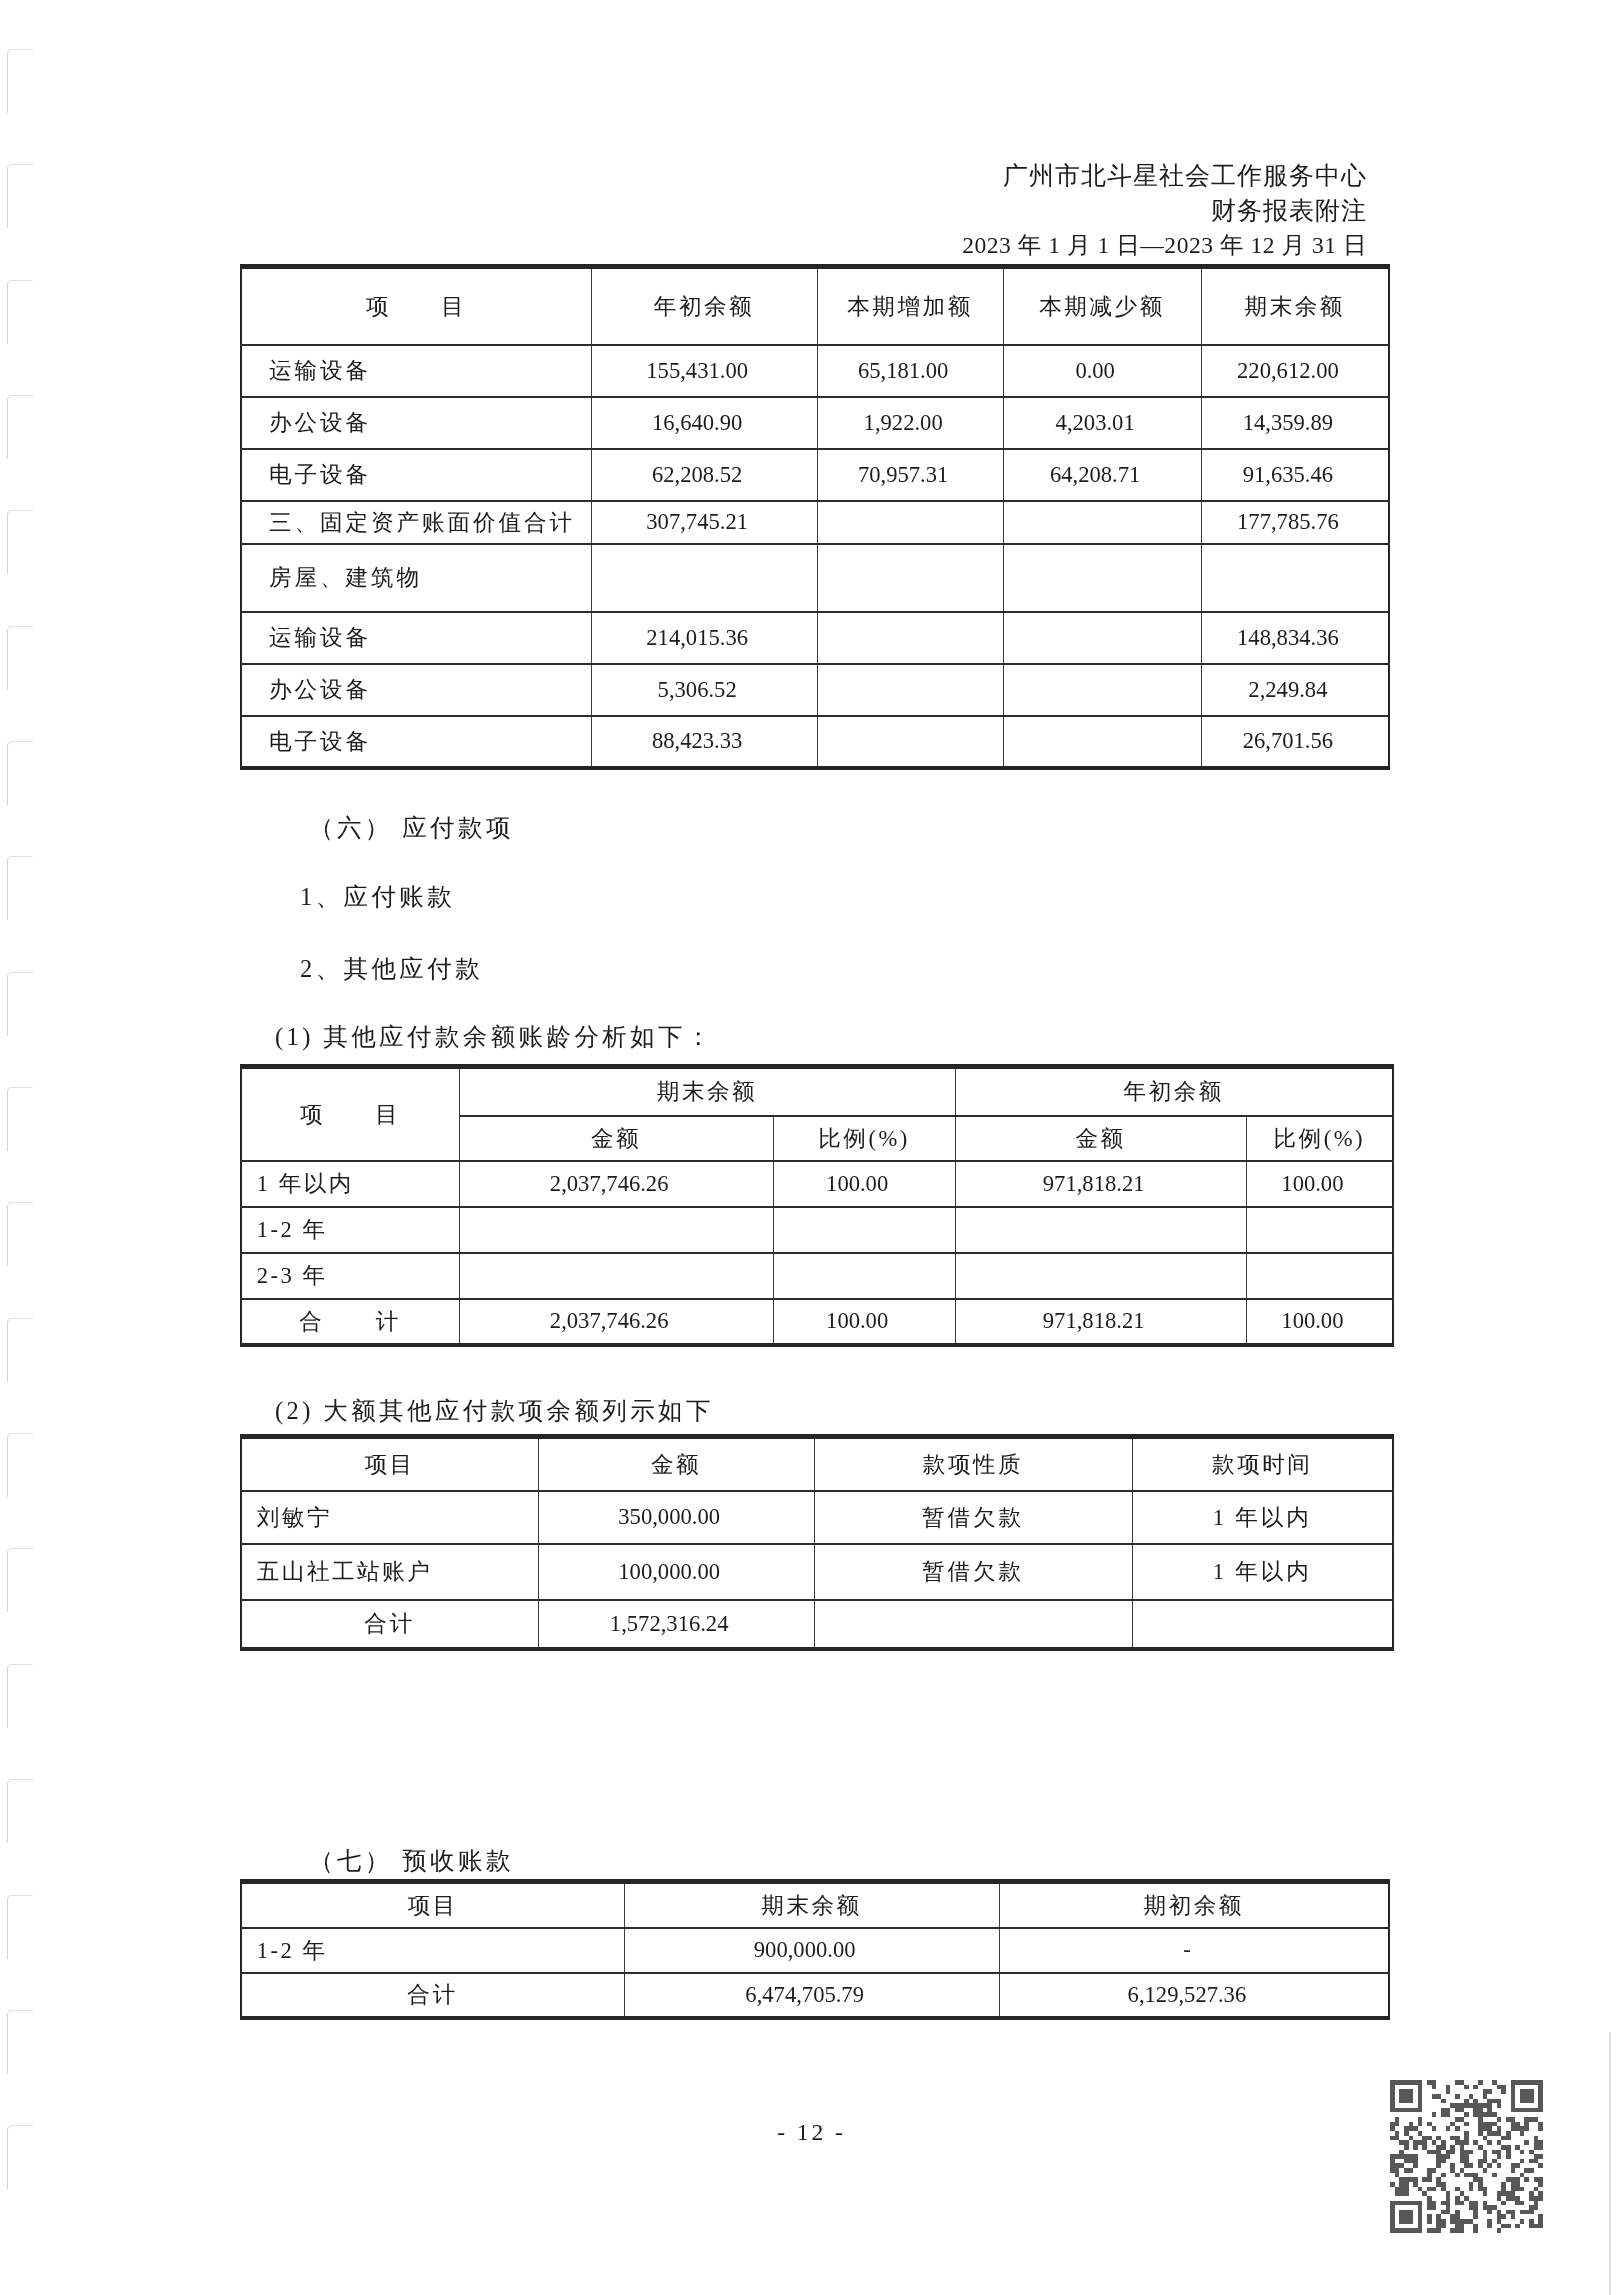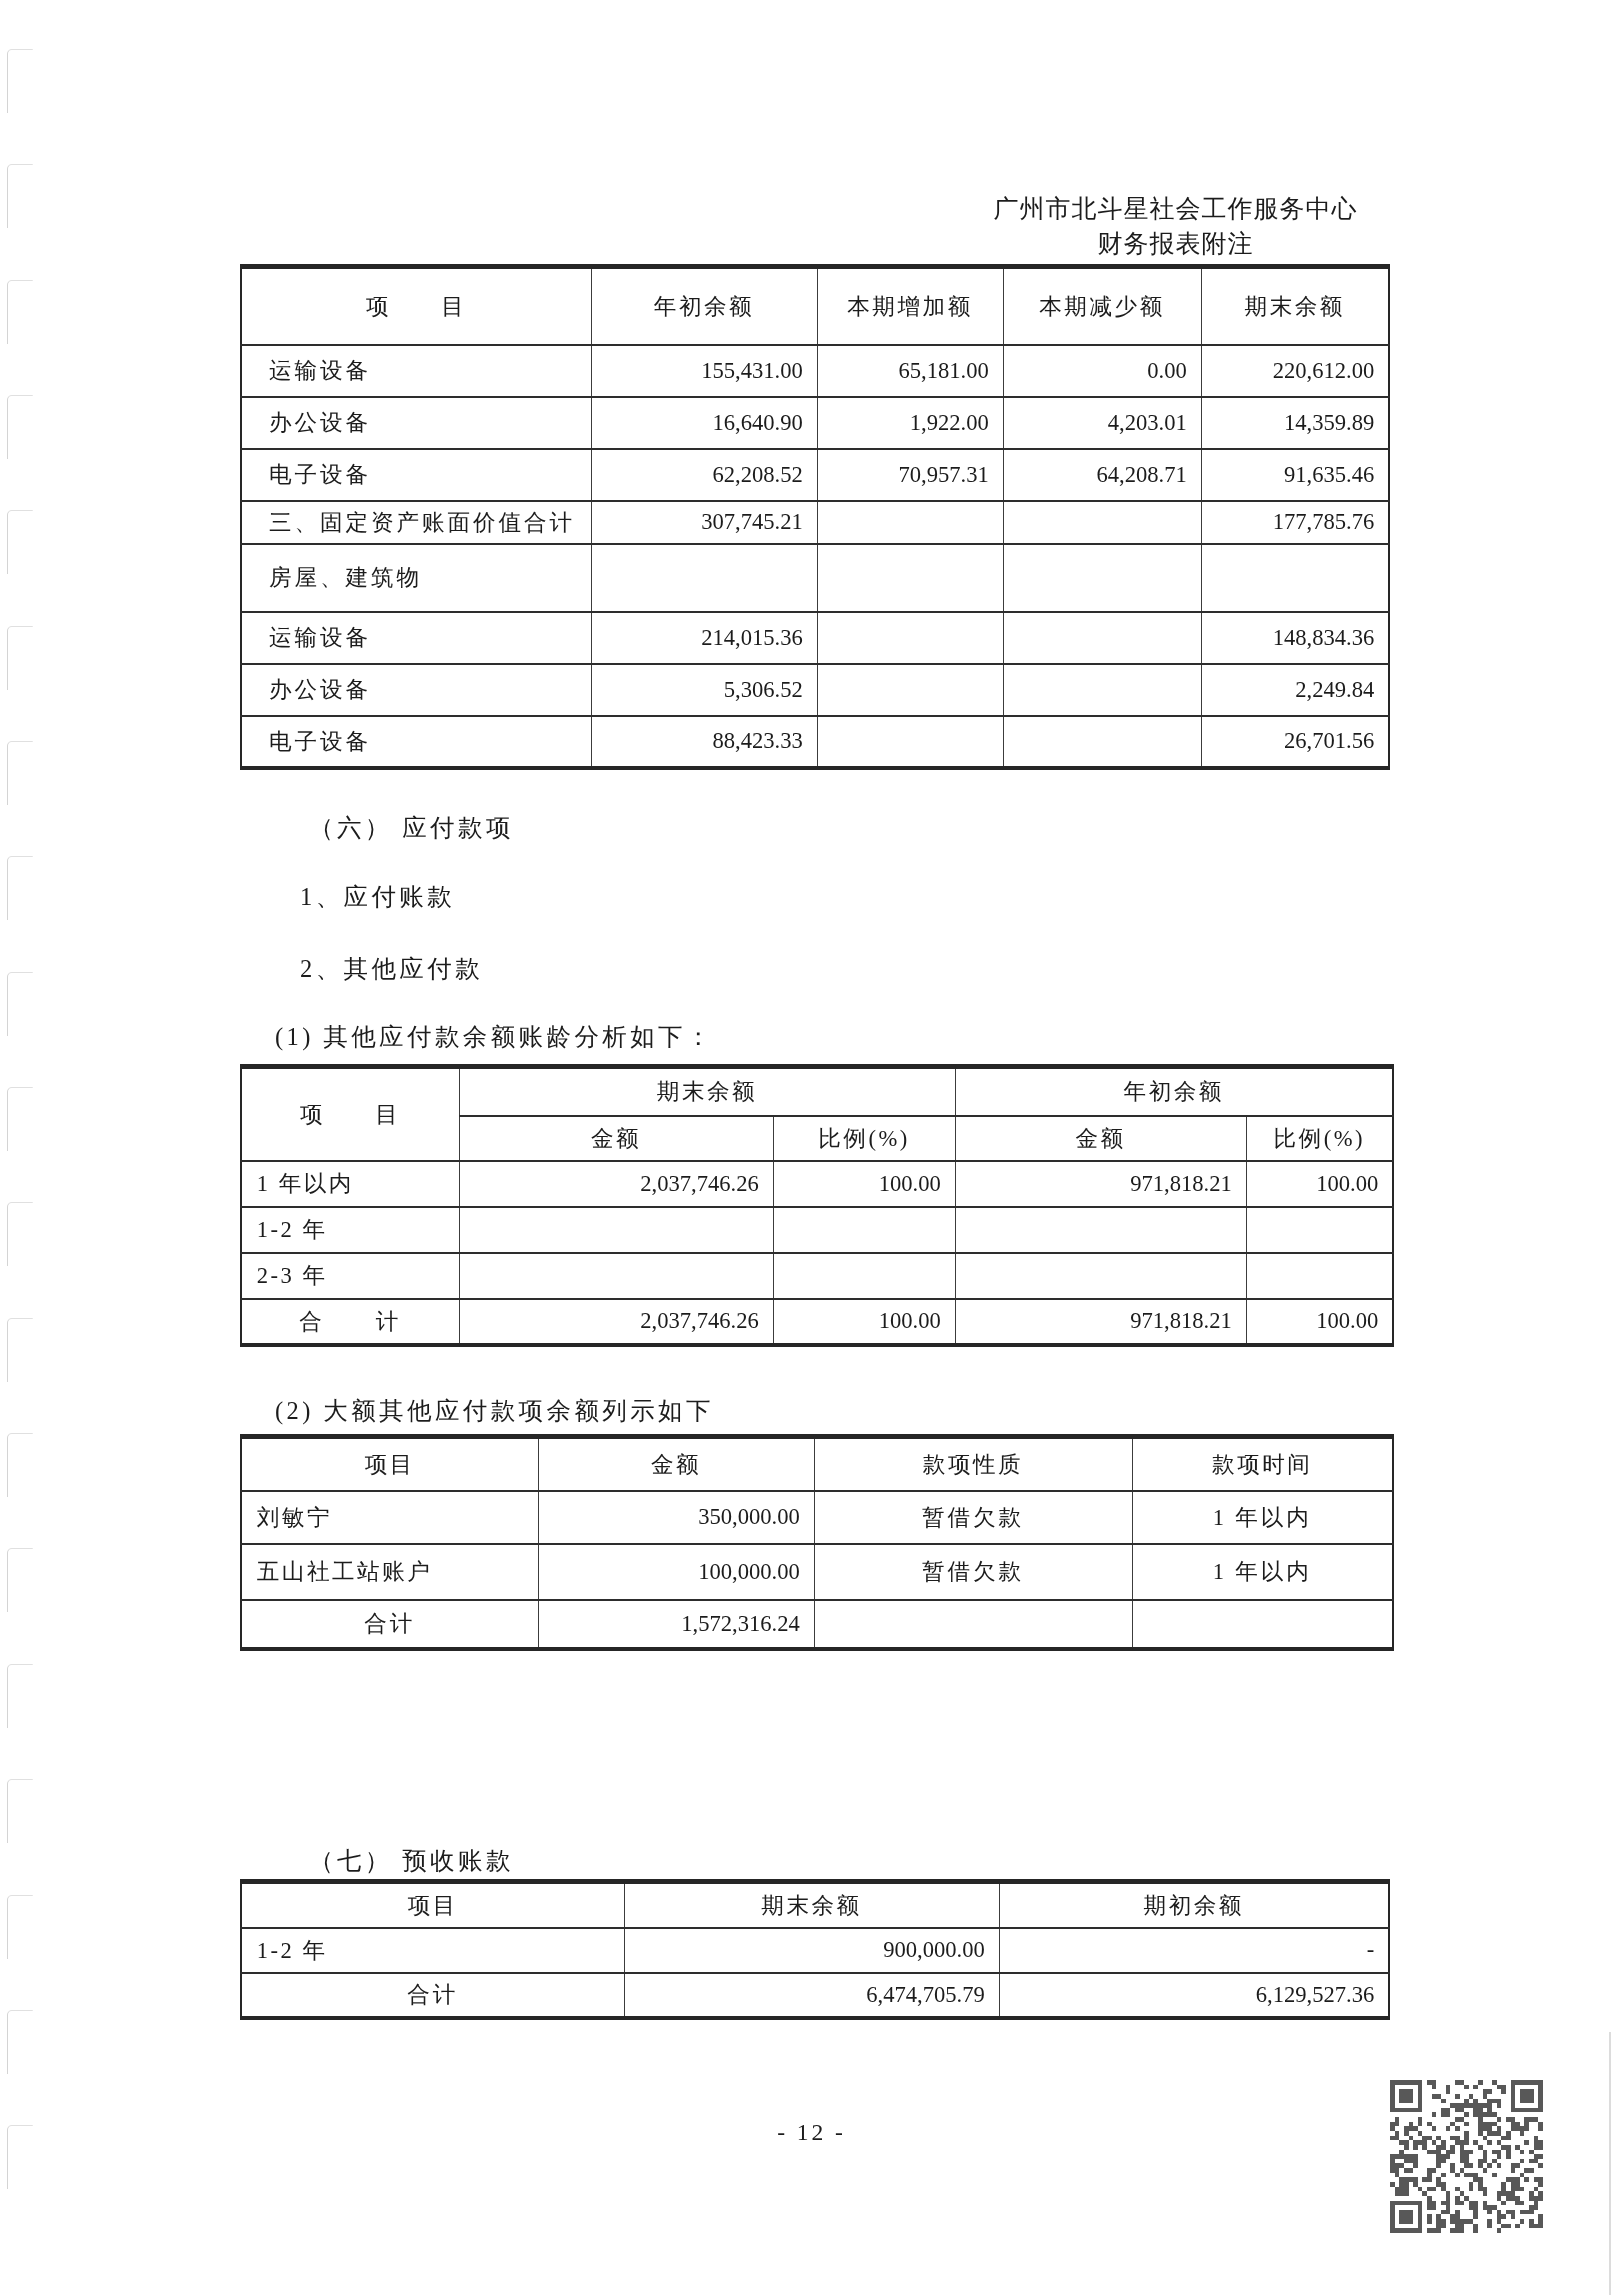--- a/index.html
+++ b/index.html
@@ -6,23 +6,23 @@
   body{
     width:1623px;height:2295px;
     background:#ffffff;
     position:relative;
     font-family:"Liberation Serif","DejaVu Serif",serif;
     color:#1c1c1c;
     overflow:hidden;
   }
   
   .doc-header{
-    position:absolute;top:158px;right:245px;
-    text-align:center;line-height:35px;font-size:25px;
-    letter-spacing:1px;white-space:nowrap;margin-top:33px;
+    position:absolute;top:158px;right:256px;
+    text-align:right;line-height:35px;font-size:25px;
+    letter-spacing:1px;white-space:nowrap;
   }
   .doc-header .period{font-size:23.6px;letter-spacing:0.5px;}
   
   .heading{
     position:absolute;font-size:24.5px;letter-spacing:3.4px;white-space:nowrap;
   }
   
   table{
     position:absolute;border-collapse:collapse;table-layout:fixed;
     border:2.5px solid #262626;border-top-width:5.9px;border-bottom-width:4.9px;
@@ -30,21 +30,21 @@
   }
   th,td{
     border-left:1.5px solid #3c3c3c;border-right:1.5px solid #3c3c3c;
     border-top:2.5px solid #2d2d2d;border-bottom:2.5px solid #2d2d2d;
     font-weight:normal;font-size:22.6px;
     vertical-align:middle;padding:0;overflow:hidden;
   }
   th{text-align:center;letter-spacing:2.5px;}
   .c-item{text-align:left;padding-left:27px;letter-spacing:2.9px;}
   .c-item-sm{text-align:left;padding-left:14.7px;letter-spacing:2.5px;}
-  .c-num{text-align:right;padding-right:13.7px;letter-spacing:0;}
+  .c-num{text-align:center;padding-right:13.7px;letter-spacing:0;}
   .c-center{text-align:center;letter-spacing:2.9px;}
   .pre{white-space:pre-line;line-height:28px;}
   
   .page-footer{
     position:absolute;left:0;top:2119px;width:1623px;
     text-align:center;font-size:23.6px;letter-spacing:2.9px;
   }
   
   .qr{position:absolute;left:1390px;top:2080px;width:153px;height:153px;opacity:.92;}
   .qr svg{width:100%;height:100%;}

